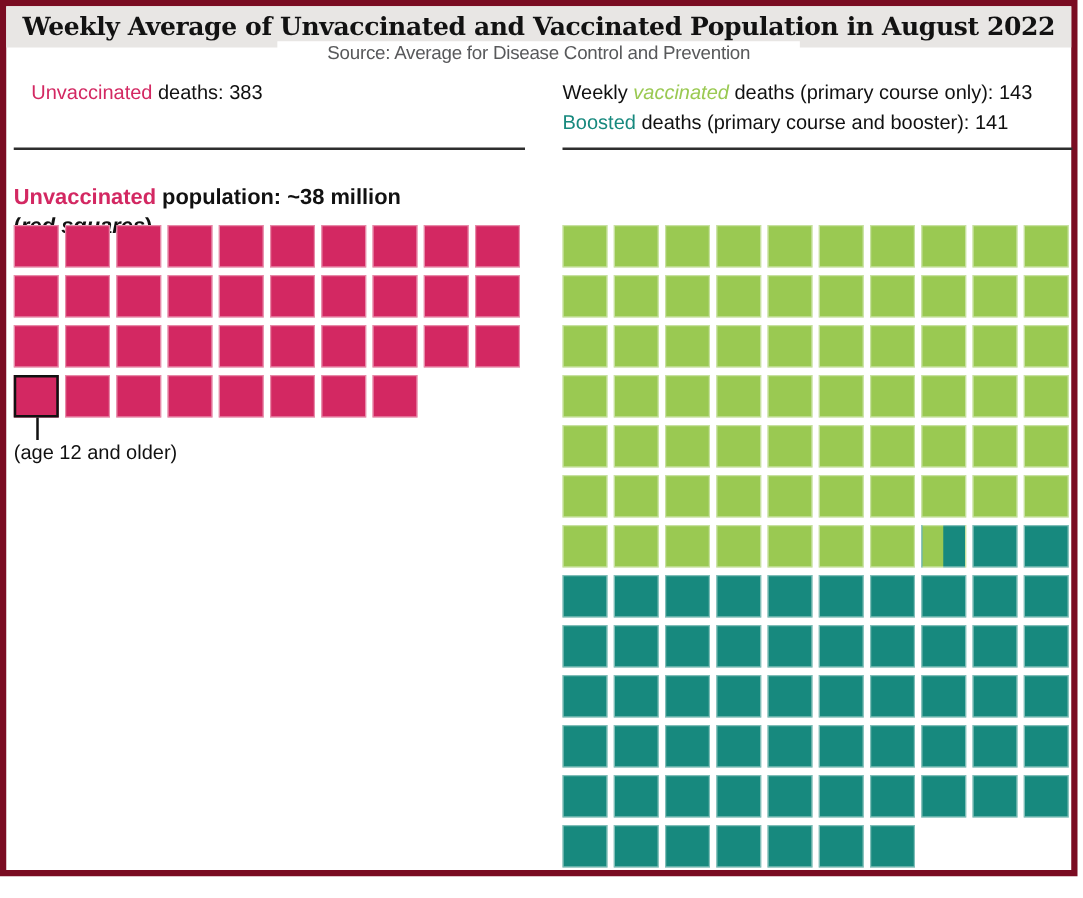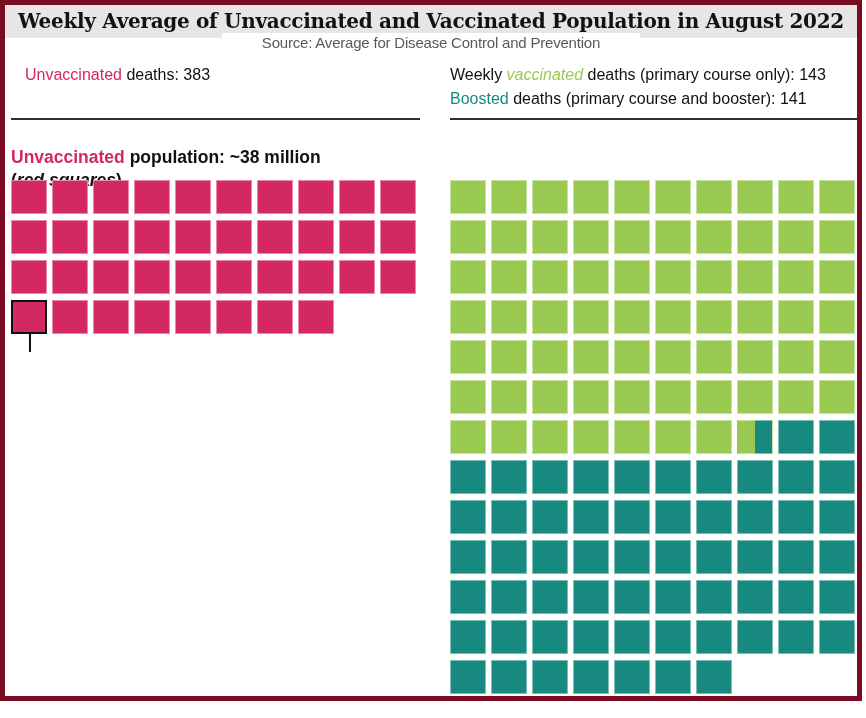--- a/index.html
+++ b/index.html
@@ -122,20 +122,21 @@
       <div class="sq red" style="left: 123px; top: 120px;"></div>
       <div class="sq red" style="left: 164px; top: 120px;"></div>
       <div class="sq red" style="left: 205px; top: 120px;"></div>
       <div class="sq red" style="left: 246px; top: 120px;"></div>
       <div class="sq red" style="left: 287px; top: 120px;"></div>
     </div>
 
   <div class="leader-tick"></div>
 
   <div class="caption">
+    <div>(age 12 and older)</div>
   </div>
 
   <div class="grid grid-right" id="grid-right">
       <div class="sq green" style="left: 0px; top: 0px;"></div>
       <div class="sq green" style="left: 41px; top: 0px;"></div>
       <div class="sq green" style="left: 82px; top: 0px;"></div>
       <div class="sq green" style="left: 123px; top: 0px;"></div>
       <div class="sq green" style="left: 164px; top: 0px;"></div>
       <div class="sq green" style="left: 205px; top: 0px;"></div>
       <div class="sq green" style="left: 246px; top: 0px;"></div>

